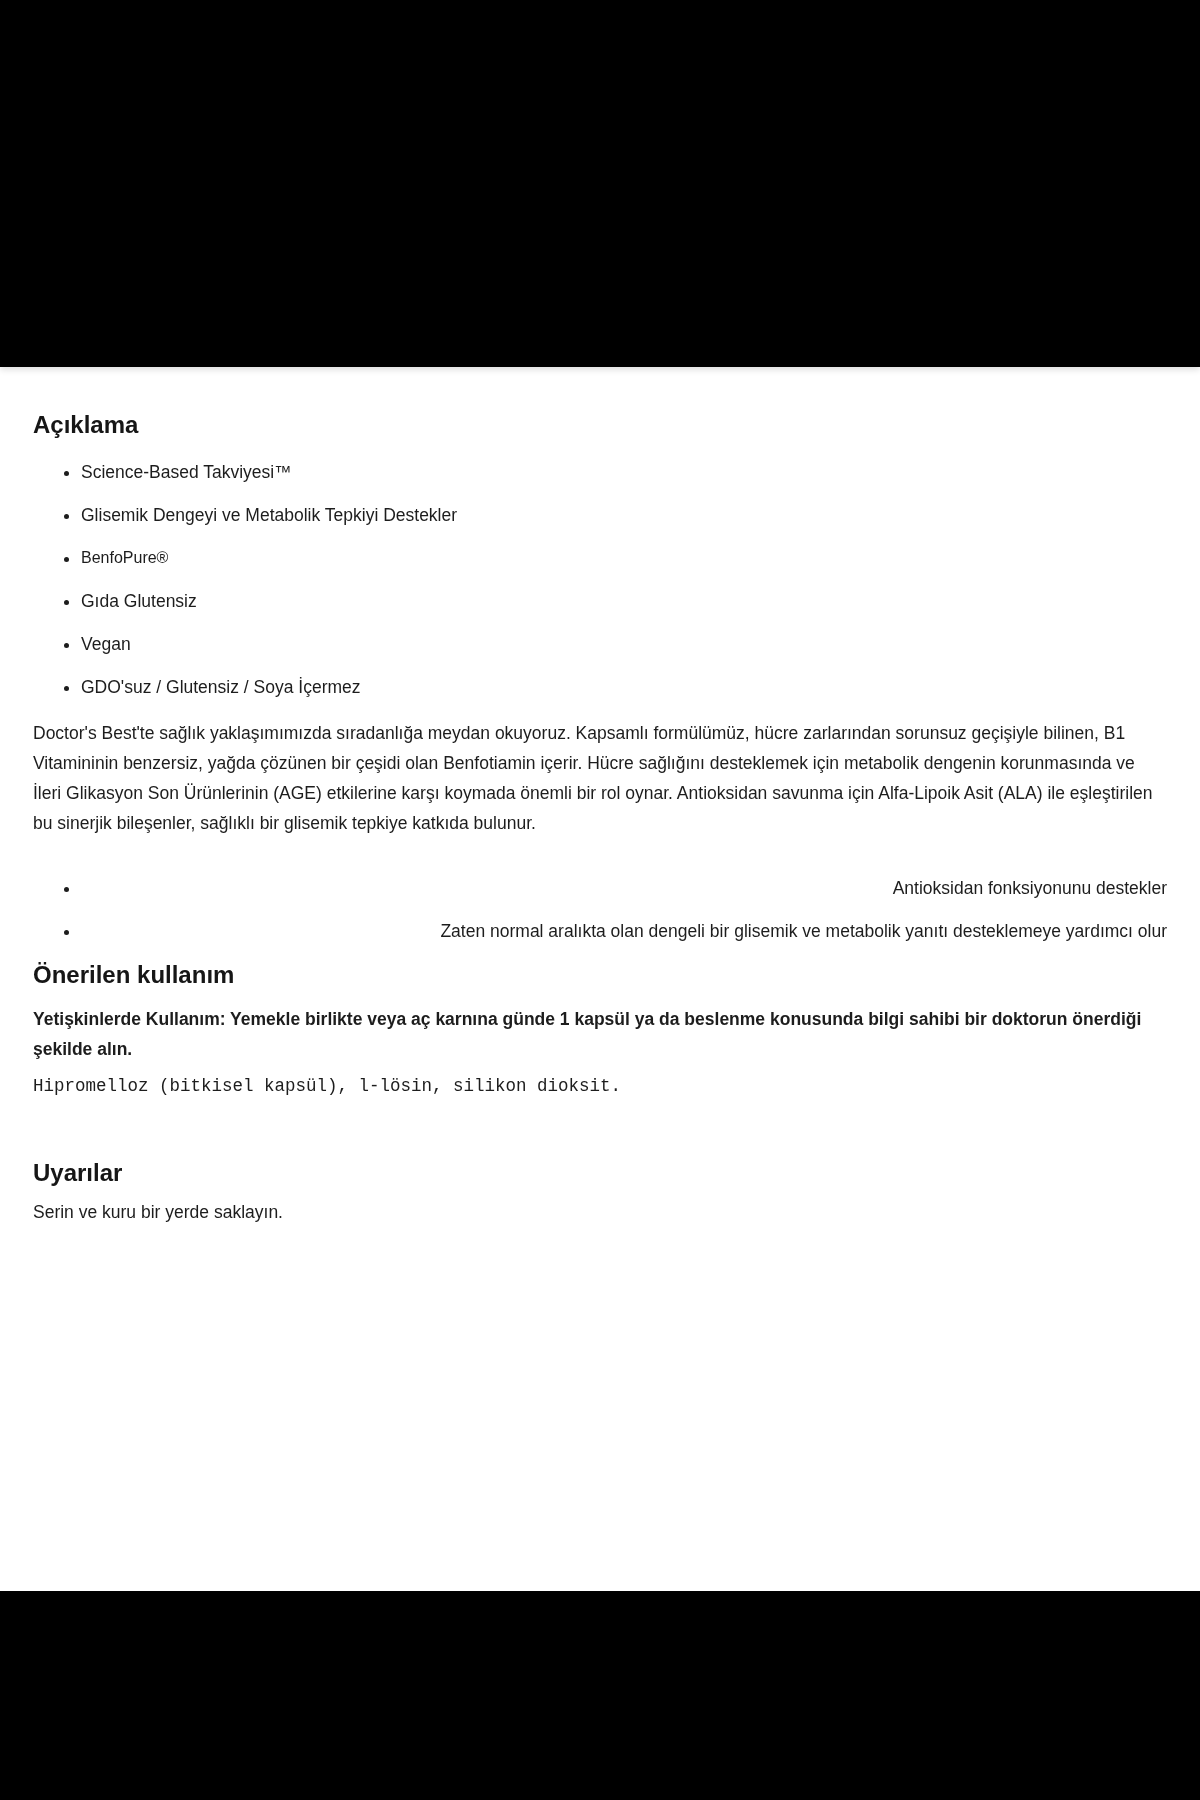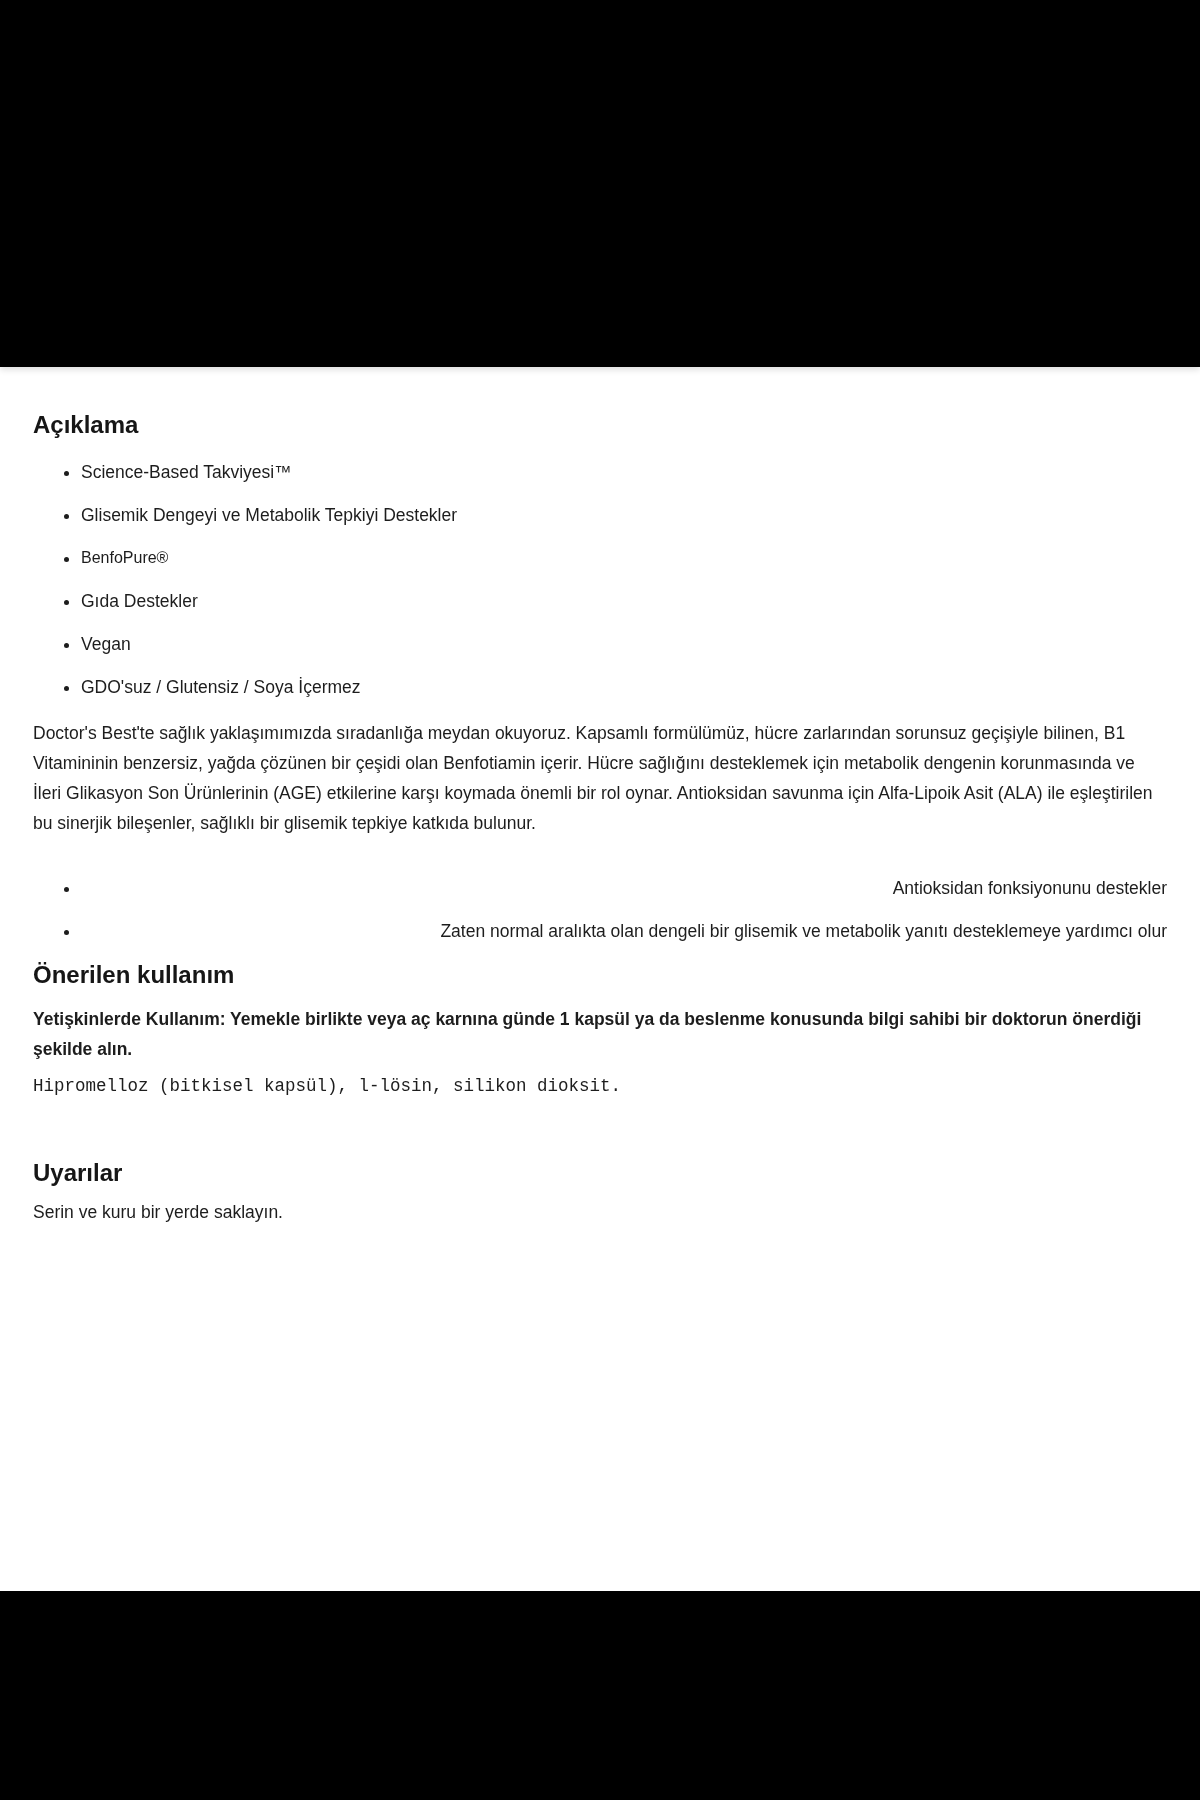--- a/index.html
+++ b/index.html
@@ -71,21 +71,21 @@
 <div class="band-top"></div>
 
 <main class="content">
 
   <h2 class="mb-title">Açıklama</h2>
 
   <ul class="features">
     <li><span>Science-Based Takviyesi™</span></li>
     <li><span>Glisemik Dengeyi ve Metabolik Tepkiyi Destekler</span></li>
     <li><span class="sm">BenfoPure®</span></li>
-    <li><span>Gıda Destekler</span></li>
+    <li><span>Gıda Glutensiz</span></li>
     <li><span>Vegan</span></li>
     <li><span>GDO'suz / Glutensiz / Soya İçermez</span></li>
   </ul>
 
   <p class="desc">Doctor's Best'te sağlık yaklaşımımızda sıradanlığa meydan okuyoruz. Kapsamlı formülümüz, hücre zarlarından sorunsuz geçişiyle bilinen, B1 Vitamininin benzersiz, yağda çözünen bir çeşidi olan Benfotiamin içerir. Hücre sağlığını desteklemek için metabolik dengenin korunmasında ve İleri Glikasyon Son Ürünlerinin (AGE) etkilerine karşı koymada önemli bir rol oynar. Antioksidan savunma için Alfa-Lipoik Asit (ALA) ile eşleştirilen bu sinerjik bileşenler, sağlıklı bir glisemik tepkiye katkıda bulunur.</p>
 
   <ul class="benefits">
     <li><span>Antioksidan fonksiyonunu destekler</span></li>
     <li><span>Zaten normal aralıkta olan dengeli bir glisemik ve metabolik yanıtı desteklemeye yardımcı olur</span></li>
   </ul>

